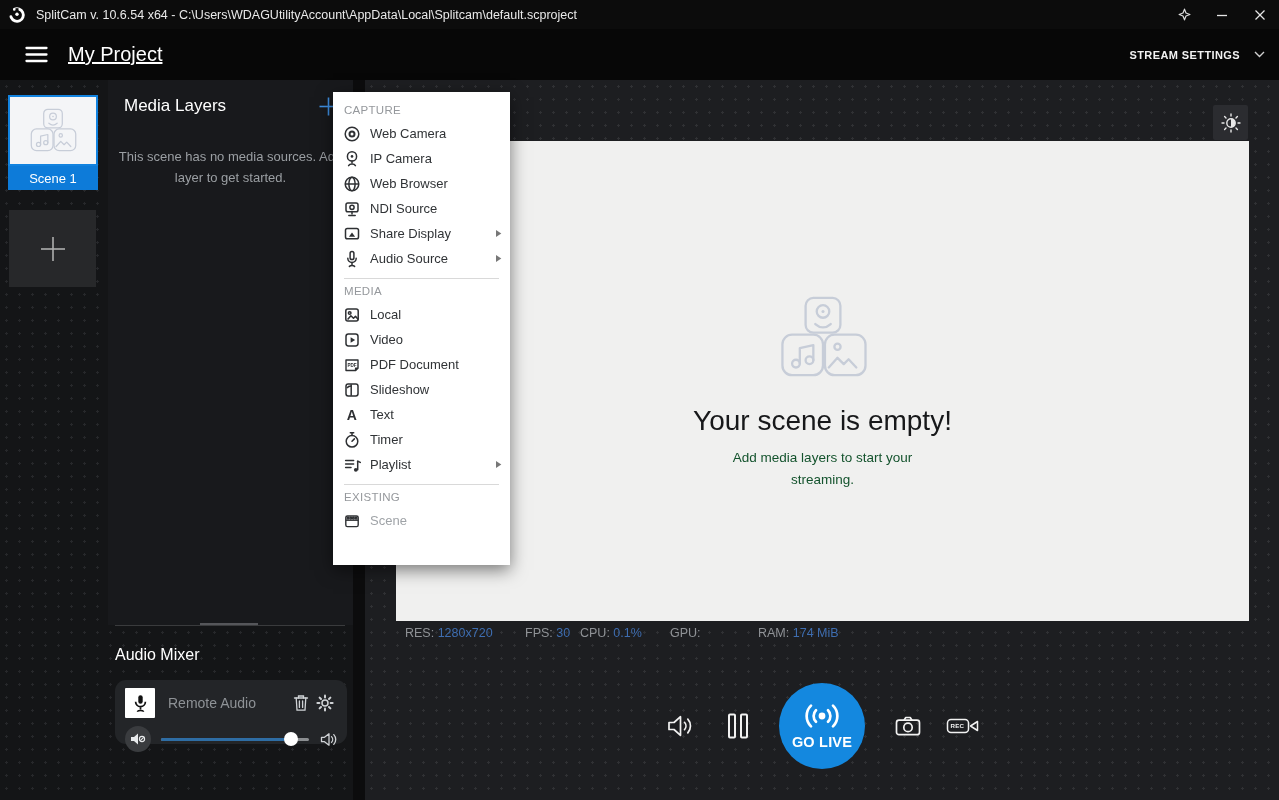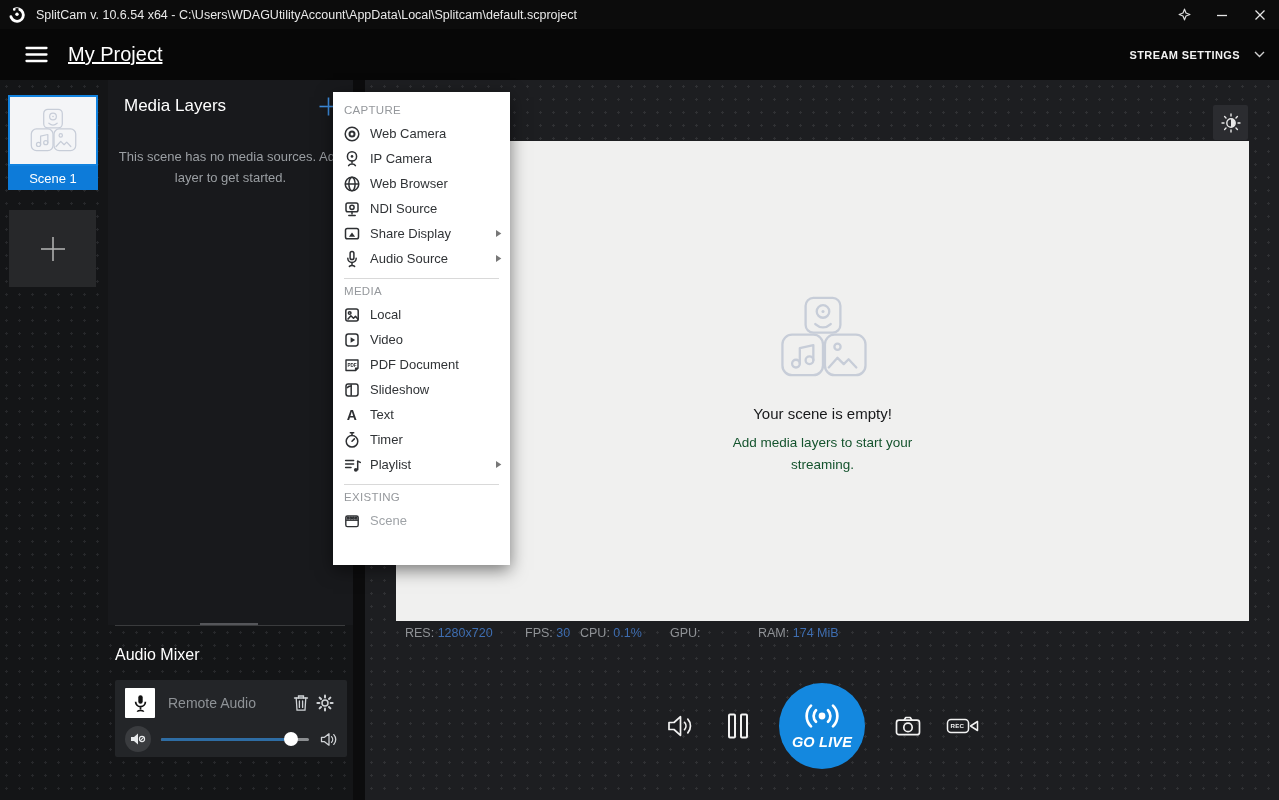--- a/index.html
+++ b/index.html
@@ -45,22 +45,22 @@
   .media-panel-title { color:#fff; font-size:17px; font-weight:500; }
   .add-layer-btn { width:22px; height:22px; display:flex; align-items:center; justify-content:center; cursor:pointer; }
   .empty-message { margin:30px auto 0; width:226px; text-align:center; color:#9b9fa3;
     font-size:13px; line-height:1.6; }
 
   
   .panel-divider { position:absolute; left:115px; top:545px; width:230px; border-top:1px solid #3a3b3d; }
   .panel-divider-handle { position:absolute; left:85px; top:-3px; width:58px; height:1px;
     border-top:2px solid #55565a; }
   .mixer-title { position:absolute; left:115px; top:566px; color:#fff; font-size:16px; font-weight:500; }
-  .mixer-card { position:absolute; left:115px; top:600px; width:232px; height:77px;
-    background:#232528; border-radius:2px; padding:7px 10px 0; }
+  .mixer-card { position:absolute; left:115px; top:600px; width:232px; height:64px;
+    background:#232528; border-radius:11px; padding:7px 10px 0; }
   .mixer-row1 { display:flex; align-items:center; height:32px; }
   .mic-tile { width:30px; height:30px; background:#fff; border-radius:1px;
     display:flex; align-items:center; justify-content:center; }
   .mixer-source-name { flex:1; margin-left:13px; color:#8e9296; font-size:14px; }
   .mixer-icon-btn { width:24px; height:24px; display:flex; align-items:center; justify-content:center; cursor:pointer; }
   .mixer-row2 { display:flex; align-items:center; margin-top:6px; height:28px; }
   .mute-btn { width:26px; height:26px; border-radius:50%; background:#3a3c3f;
     display:flex; align-items:center; justify-content:center; cursor:pointer; }
   .slider-track { position:relative; flex:1; height:3px; background:#8b8e91; border-radius:2px; margin:0 11px 0 10px; }
   .slider-fill { position:relative; height:3px; background:#2e6da4; border-radius:2px; }
@@ -73,36 +73,36 @@
   
   .right-pane { position:absolute; left:365px; top:0; width:914px; height:720px;
     background-color:#1d1e21;
     background-image:radial-gradient(circle,#303134 1.1px, transparent 1.25px);
     background-size:13px 13px; }
   .brightness-btn { position:absolute; left:848px; top:25px; width:35px; height:35px;
     background:#2b2c30; border-radius:2px; display:flex; align-items:center; justify-content:center; cursor:pointer; }
   .canvas { position:absolute; left:31px; top:61px; width:853px; height:480px; background:#f0f0ef;
     display:flex; flex-direction:column; align-items:center; }
   .canvas-placeholder { margin-top:155px; }
-  .canvas-title { margin-top:24px; color:#17181a; font-size:15px; font-weight:400; }
+  .canvas-title { margin-top:24px; color:#17181a; font-size:28px; font-weight:400; }
   .canvas-subtitle { margin-top:10px; width:180px; text-align:center; color:#14532d;
     font-size:13.5px; line-height:1.65; }
 
   
   .status-row { position:absolute; top:546px; left:0; width:914px; height:16px; font-size:12.5px; }
   .status-item { position:absolute; white-space:nowrap; }
   .status-label { color:#8f9296; }
   .status-value { color:#3e6db0; }
 
   
   .ctl-btn { position:absolute; display:flex; align-items:center; justify-content:center; cursor:pointer; }
   .go-live-btn { position:absolute; left:414px; top:603px; width:86px; height:86px; border-radius:50%;
     background:#1488df; display:flex; flex-direction:column; align-items:center; justify-content:center;
     gap:5px; cursor:pointer; }
-  .go-live-label { color:#fff; font-size:14.5px; font-weight:600; letter-spacing:.2px;font-style:italic; }
+  .go-live-label { color:#fff; font-size:14.5px; font-weight:600; letter-spacing:.2px; }
 
   
   .layer-menu { position:absolute; left:333px; top:92px; width:177px; height:473px; background:#fff;
     box-shadow:0 5px 16px rgba(0,0,0,.5); padding-top:6px; overflow:hidden; z-index:10; }
   .menu-section-label { margin:6px 0 5px 11px; color:#95989c; font-size:11.5px; letter-spacing:.3px; }
   .menu-item { display:flex; align-items:center; height:25px; padding:0 8px 0 9px; cursor:pointer;
     color:#303336; }
   .menu-item-icon { width:19px; display:flex; justify-content:center; color:#2e3033; }
   .menu-item-label { margin-left:9px; font-size:13px; flex:1; }
   .menu-item.disabled { color:#9fa3a7; }

